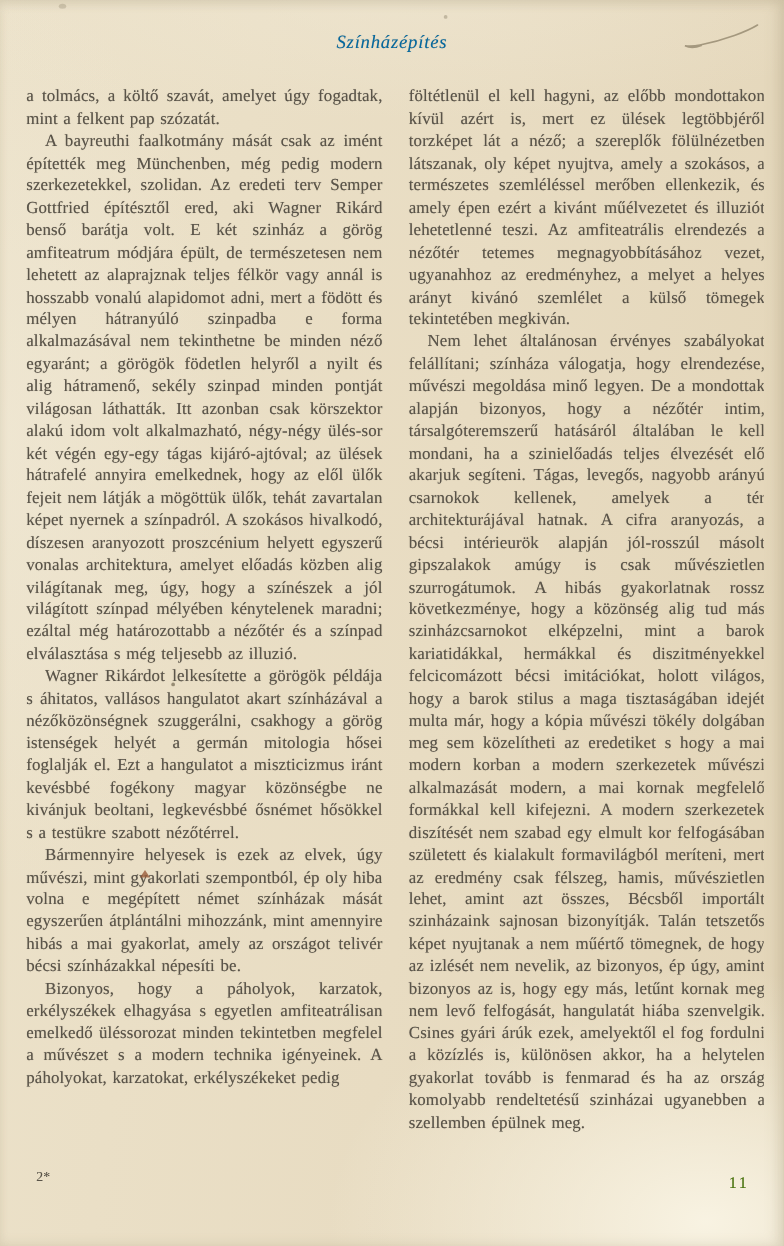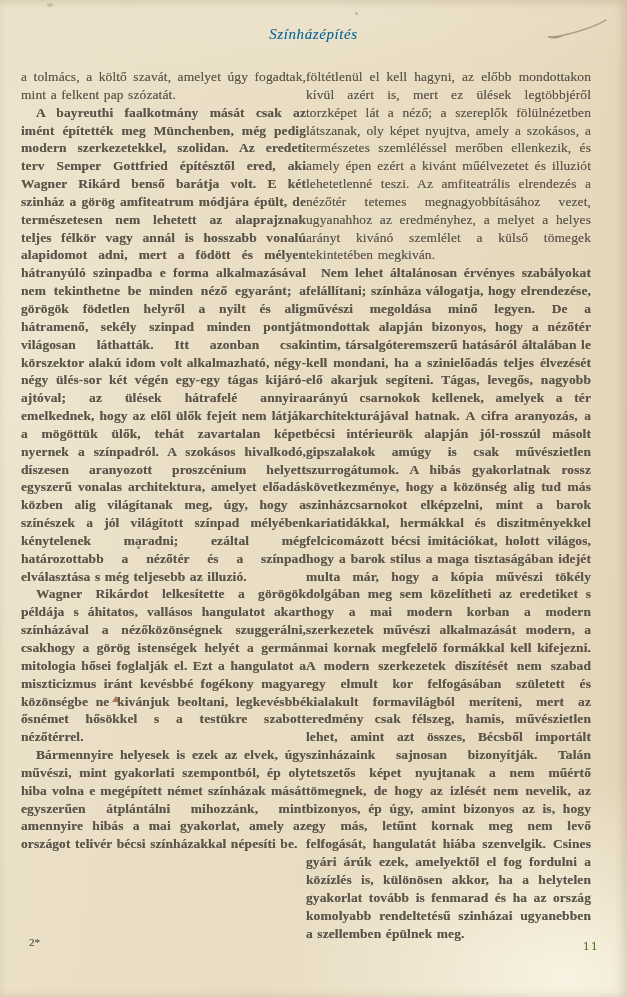--- a/index.html
+++ b/index.html
@@ -15,30 +15,30 @@
     font-family:"Liberation Serif","DejaVu Serif",serif;
   }
   .running-head{
     position:absolute;top:26px;left:0;width:100%;
     text-align:center;font-style:italic;font-size:15px;
     color:#0369a1;letter-spacing:.6px;
     text-shadow:0 0 .6px rgba(110,104,87,.5);
   }
   .columns{
     position:absolute;top:68px;left:21px;width:590px;height:880px;
-    display:flex;overflow:hidden;
+    display:flex;gap:21px;overflow:hidden;
   }
   .col{
     width:285px;flex:0 0 285px;
     font-size:13.5px;line-height:17.85px;text-align:justify;
     color:#5a5449;letter-spacing:.1px;word-spacing:1px;
     text-shadow:0 0 .55px rgba(90,84,73,.55);
   }
   .col p{margin:0;padding:0;}
-  .col p.indent{text-indent:15px;font-weight:bold;}
+  .col p.indent{text-indent:15px;}
   .sig-mark{
     position:absolute;left:29px;top:936px;font-size:11px;color:#5a5449;
     text-shadow:0 0 .5px rgba(90,84,73,.5);
   }
   .page-number{
     position:absolute;left:583px;top:938px;font-size:13px;color:#4d7c0f;
     letter-spacing:2px;text-shadow:0 0 .5px rgba(85,80,63,.5);
   }
   .pen-mark{position:absolute;left:538px;top:16px;width:72px;height:30px;}
   .ink-blot-caret{
@@ -62,20 +62,21 @@
 <svg class="pen-mark" viewBox="0 0 72 30" aria-hidden="true">
   <path d="M68,4 C60,9 42,16 22,20 C18,20.8 14,21 10,20.6 C14,22.6 19,22 23,20.4" fill="none" stroke="#8d8168" stroke-width="1.3" stroke-linecap="round" opacity="0.75"></path>
 </svg>
 
 <div class="columns">
   <div class="col">
     <p>a tolmács, a költő szavát, amelyet úgy fogadtak, mint a felkent pap szózatát.</p>
     <p class="indent">A bayreuthi faalkotmány mását csak az imént építették meg Münchenben, még pedig modern szerkezetekkel, szolidan. Az eredeti terv Semper Gottfried építésztől ered, aki Wagner Rikárd benső barátja volt. E két szinház a görög amfiteatrum módjára épült, de természetesen nem lehetett az alaprajznak teljes félkör vagy annál is hosszabb vonalú alapidomot adni, mert a födött és mélyen hátranyúló szinpadba e forma alkalmazásával nem tekinthetne be minden néző egyaránt; a görögök födetlen helyről a nyilt és alig hátramenő, sekély szinpad minden pontját világosan láthatták. Itt azonban csak körszektor alakú idom volt alkalmazható, négy-négy ülés-sor két végén egy-egy tágas kijáró-ajtóval; az ülések hátrafelé annyira emelkednek, hogy az elől ülők fejeit nem látják a mögöttük ülők, tehát zavartalan képet nyernek a színpadról. A szokásos hivalkodó, díszesen aranyozott proszcénium helyett egyszerű vonalas architektura, amelyet előadás közben alig világítanak meg, úgy, hogy a színészek a jól világított színpad mélyében kénytelenek maradni; ezáltal még határozottabb a nézőtér és a színpad elválasztása s még teljesebb az illuzió.</p>
     <p class="indent">Wagner Rikárdot lelkesítette a görögök példája s áhitatos, vallásos hangulatot akart színházával a nézőközönségnek szuggerálni, csakhogy a görög istenségek helyét a germán mitologia hősei foglalják el. Ezt a hangulatot a miszticizmus iránt kevésbbé fogékony magyar közönségbe ne kivánjuk beoltani, legkevésbbé ősnémet hősökkel s a testükre szabott nézőtérrel.</p>
     <p class="indent">Bármennyire helyesek is ezek az elvek, úgy művészi, mint gyakorlati szempontból, ép oly hiba volna e megépített német színházak mását egyszerűen átplántálni mihozzánk, mint amennyire hibás a mai gyakorlat, amely az országot telivér bécsi színházakkal népesíti be.</p>
+    <p class="indent">Bizonyos, hogy a páholyok, karzatok, erkélyszékek elhagyása s egyetlen amfiteatrálisan emelkedő üléssorozat minden tekintetben megfelel a művészet s a modern technika igényeinek. A páholyokat, karzatokat, erkélyszékeket pedig</p>
   </div>
   <div class="col">
     <p>föltétlenül el kell hagyni, az előbb mondottakon kívül azért is, mert ez ülések legtöbbjéről torzképet lát a néző; a szereplők fölülnézetben látszanak, oly képet nyujtva, amely a szokásos, a természetes szemléléssel merőben ellenkezik, és amely épen ezért a kivánt műélvezetet és illuziót lehetetlenné teszi. Az amfiteatrális elrendezés a nézőtér tetemes megnagyobbításához vezet, ugyanahhoz az eredményhez, a melyet a helyes arányt kivánó szemlélet a külső tömegek tekintetében megkiván.</p>
     <p class="indent">Nem lehet általánosan érvényes szabályokat felállítani; színháza válogatja, hogy elrendezése, művészi megoldása minő legyen. De a mondottak alapján bizonyos, hogy a nézőtér intim, társalgóteremszerű hatásáról általában le kell mondani, ha a szinielőadás teljes élvezését elő akarjuk segíteni. Tágas, levegős, nagyobb arányú csarnokok kellenek, amelyek a tér architekturájával hatnak. A cifra aranyozás, a bécsi intérieurök alapján jól-rosszúl másolt gipszalakok amúgy is csak művészietlen szurrogátumok. A hibás gyakorlatnak rossz következménye, hogy a közönség alig tud más szinházcsarnokot elképzelni, mint a barok kariatidákkal, hermákkal és diszitményekkel felcicomázott bécsi imitációkat, holott világos, hogy a barok stilus a maga tisztaságában idejét multa már, hogy a kópia művészi tökély dolgában meg sem közelítheti az eredetiket s hogy a mai modern korban a modern szerkezetek művészi alkalmazását modern, a mai kornak megfelelő formákkal kell kifejezni. A modern szerkezetek diszítését nem szabad egy elmult kor felfogásában született és kialakult formavilágból meríteni, mert az eredmény csak félszeg, hamis, művészietlen lehet, amint azt összes, Bécsből importált szinházaink sajnosan bizonyítják. Talán tetszetős képet nyujtanak a nem műértő tömegnek, de hogy az izlését nem nevelik, az bizonyos, ép úgy, amint bizonyos az is, hogy egy más, letűnt kornak meg nem levő felfogását, hangulatát hiába szenvelgik. Csines gyári árúk ezek, amelyektől el fog fordulni a közízlés is, különösen akkor, ha a helytelen gyakorlat tovább is fenmarad és ha az ország komolyabb rendeltetésű szinházai ugyanebben a szellemben épülnek meg.</p>
   </div>
 </div>
 
 <div class="ink-blot-caret"></div>
 <div class="speck s1"></div>
 <div class="speck s2"></div>

